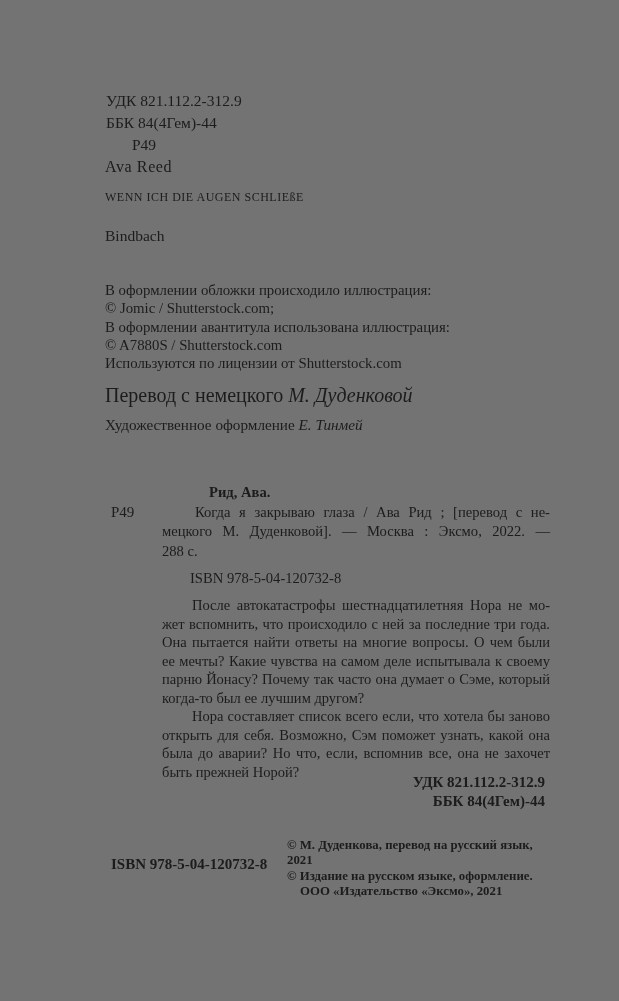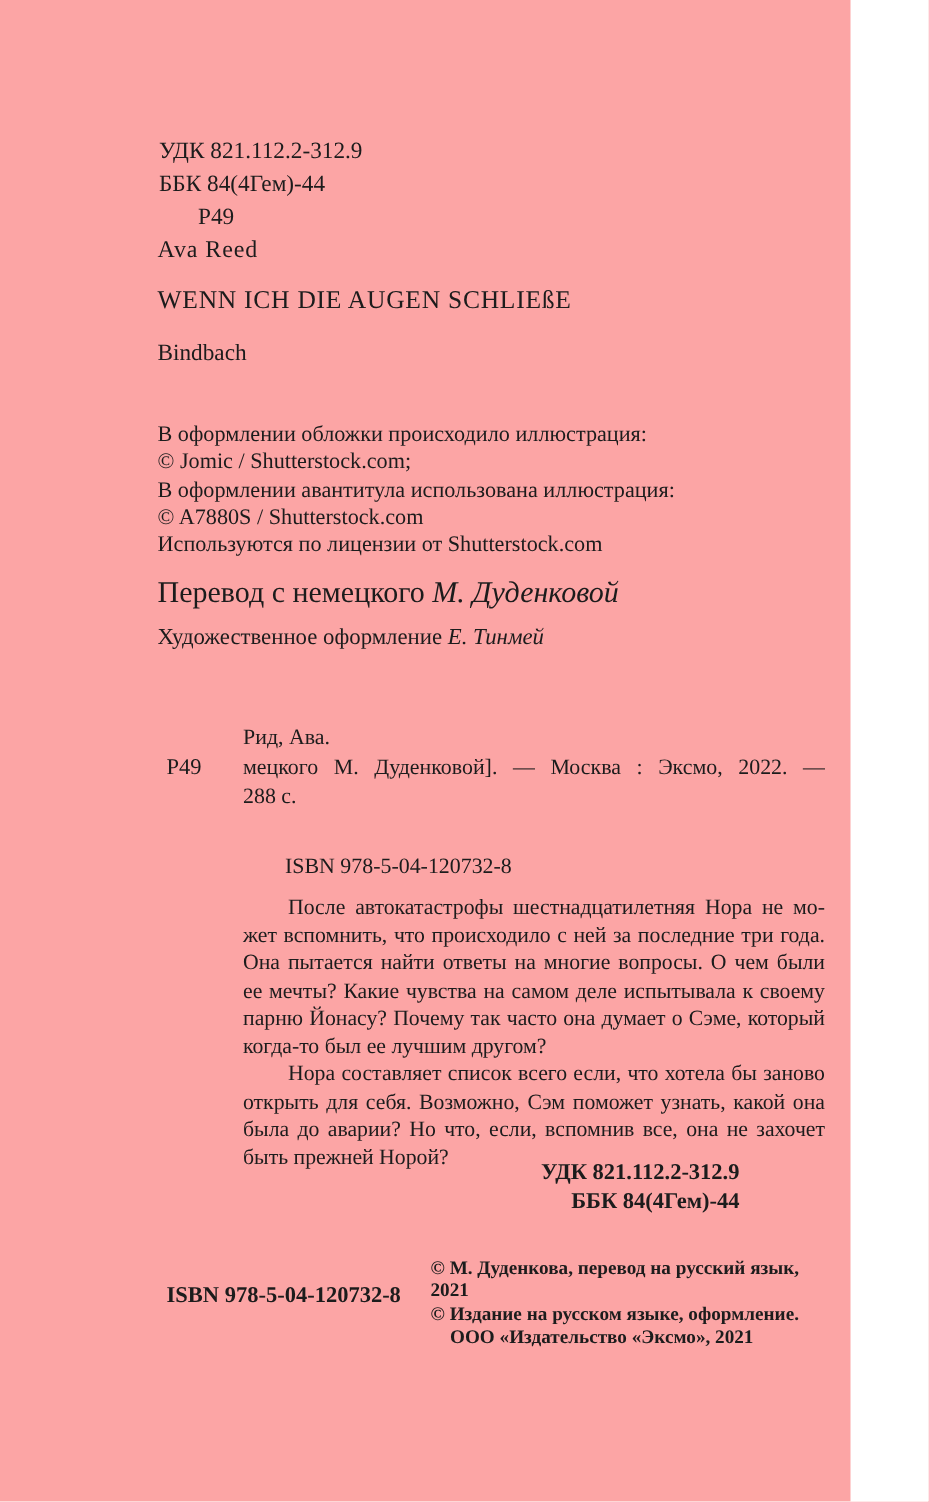--- a/index.html
+++ b/index.html
@@ -1,44 +1,44 @@
 <!DOCTYPE html>
 <html><head>
 <meta charset="utf-8">
 <style>
   html, body { margin: 0; padding: 0; background: #ffffff; }
   .page {
     position: relative;
-    width: 567px;
+    width: 619px;
     height: 1001px;
-    background: #fca5a5;
+    background: #737373;
     font-family: "Liberation Serif", "DejaVu Serif", serif;
     color: #1c1c1c;
     overflow: hidden;
   }
   .abs { position: absolute; }
   .centered {
     position: absolute;
     left: 105px;
     width: 441px;
     text-align: left;
   }
   .top-codes {
     left: 106px; top: 90px;
     font-size: 15.5px; line-height: 22px;
   }
   .top-codes .sign { padding-left: 26px; }
   .author-name { top: 158px; font-size: 16px; letter-spacing: 0.6px; }
-  .book-title  { top: 190px; font-size: 17px; letter-spacing: 0.5px; }
+  .book-title  { top: 190px; font-size: 12px; letter-spacing: 0.5px; }
   .orig-copy   { top: 226px; font-size: 15.5px; line-height: 20.5px; }
   .credits     { top: 281px; font-size: 14.8px; line-height: 18.3px; }
   .trans-line  { top: 384px; font-size: 20px; }
   .design-line { top: 416px; font-size: 15.2px; }
   .it { font-style: italic; }
-  .b  { font-weight: normal; }
+  .b  { font-weight: bold; margin-left: 47px; }
   .catalog {
     left: 162px; top: 483px; width: 388px;
     font-size: 14.6px; line-height: 19.6px;
   }
   .catalog-sign { left: 111px; top: 504px; font-size: 15px; }
   .ind  { text-indent: 33px; }
   .ind2 { text-indent: 30px; }
   .jl   { text-align: justify; text-align-last: justify; }
   .isbn-mid { left: 190px; top: 570px; font-size: 14.6px; }
   .annotation {
@@ -89,20 +89,21 @@
   </section>
 
   <div class="centered trans-line"><span>Перевод с немецкого </span><span class="it">М. Дуденковой</span></div>
 
   <div class="centered design-line"><span>Художественное оформление </span><span class="it">Е. Тинмей</span></div>
 
   <div class="abs catalog-sign">Р49</div>
 
   <section class="abs catalog">
     <div class="b">Рид, Ава.</div>
+    <div class="ind jl">Когда я закрываю глаза / Ава Рид ; [перевод с не-</div>
     <div class="jl">мецкого М. Дуденковой]. — Москва : Эксмо, 2022. —</div>
     <div>288 с.</div>
   </section>
 
   <div class="abs isbn-mid">ISBN 978-5-04-120732-8</div>
 
   <section class="abs annotation">
     <div class="ind2 jl">После автокатастрофы шестнадцатилетняя Нора не мо-</div>
     <div class="jl">жет вспомнить, что происходило с ней за последние три года.</div>
     <div class="jl">Она пытается найти ответы на многие вопросы. О чем были</div>

